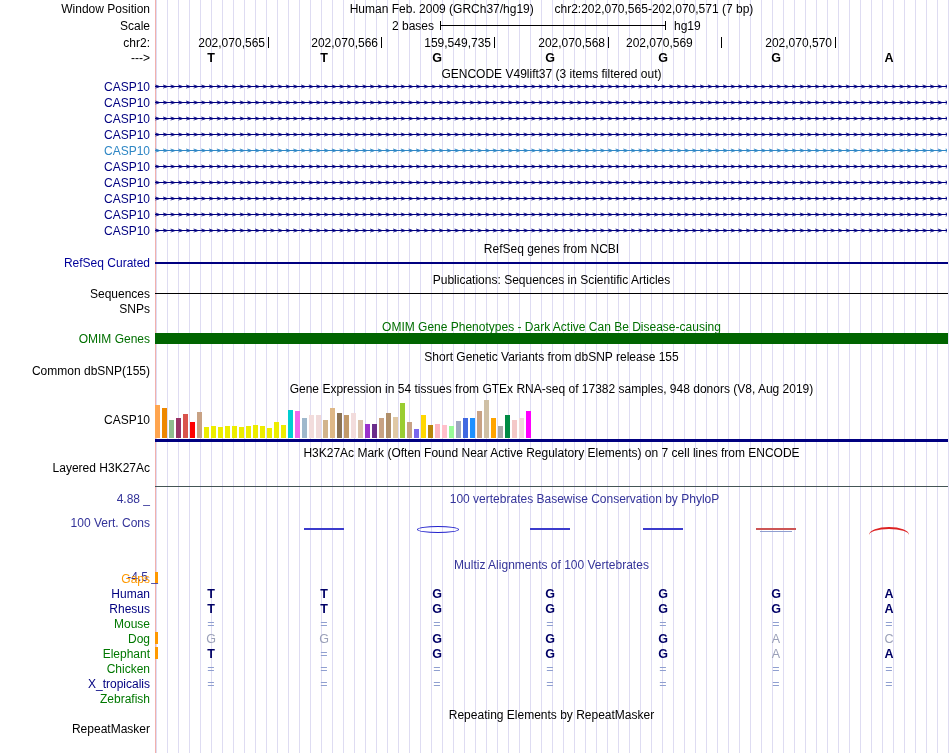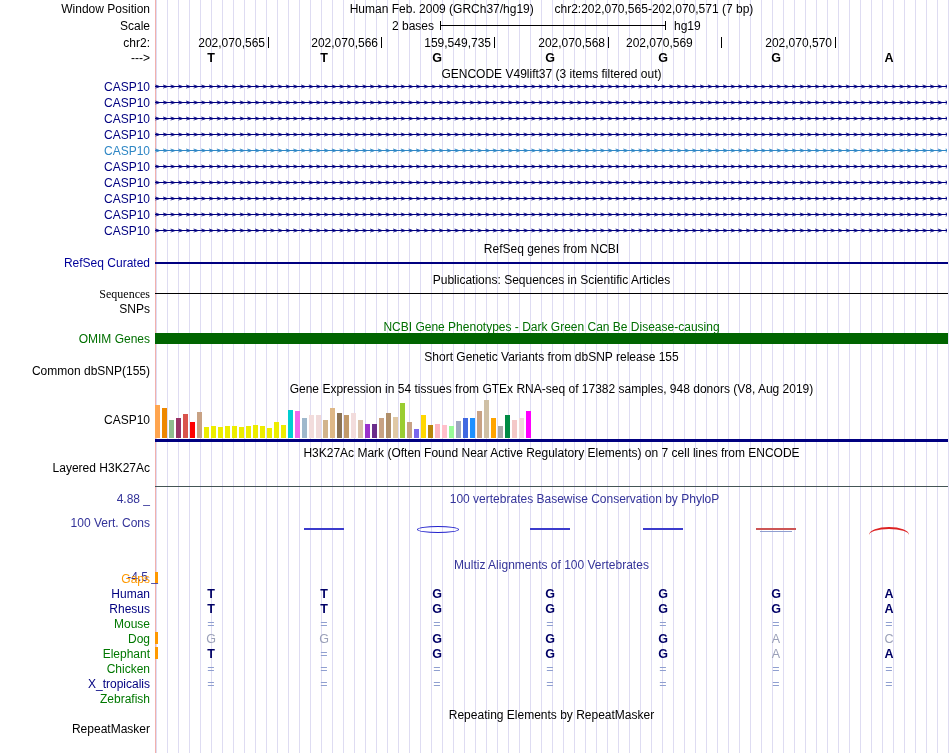--- a/index.html
+++ b/index.html
@@ -97,26 +97,26 @@
       <div class="abs gene-row" style="top: 210px; color: rgb(0, 0, 128); background: linear-gradient(transparent 4px, rgb(0, 0, 128) 4px, rgb(0, 0, 128) 5px, transparent 5px);">&gt;&gt;&gt;&gt;&gt;&gt;&gt;&gt;&gt;&gt;&gt;&gt;&gt;&gt;&gt;&gt;&gt;&gt;&gt;&gt;&gt;&gt;&gt;&gt;&gt;&gt;&gt;&gt;&gt;&gt;&gt;&gt;&gt;&gt;&gt;&gt;&gt;&gt;&gt;&gt;&gt;&gt;&gt;&gt;&gt;&gt;&gt;&gt;&gt;&gt;&gt;&gt;&gt;&gt;&gt;&gt;&gt;&gt;&gt;&gt;&gt;&gt;&gt;&gt;&gt;&gt;&gt;&gt;&gt;&gt;&gt;&gt;&gt;&gt;&gt;&gt;&gt;&gt;&gt;&gt;&gt;&gt;&gt;&gt;&gt;&gt;&gt;&gt;&gt;&gt;&gt;&gt;&gt;&gt;&gt;&gt;&gt;&gt;&gt;&gt;&gt;&gt;&gt;&gt;&gt;&gt;&gt;&gt;&gt;&gt;</div>
       <div class="abs gut" style="top: 224px; color: rgb(0, 0, 128);">CASP10</div>
       <div class="abs gene-row" style="top: 226px; color: rgb(0, 0, 128); background: linear-gradient(transparent 4px, rgb(0, 0, 128) 4px, rgb(0, 0, 128) 5px, transparent 5px);">&gt;&gt;&gt;&gt;&gt;&gt;&gt;&gt;&gt;&gt;&gt;&gt;&gt;&gt;&gt;&gt;&gt;&gt;&gt;&gt;&gt;&gt;&gt;&gt;&gt;&gt;&gt;&gt;&gt;&gt;&gt;&gt;&gt;&gt;&gt;&gt;&gt;&gt;&gt;&gt;&gt;&gt;&gt;&gt;&gt;&gt;&gt;&gt;&gt;&gt;&gt;&gt;&gt;&gt;&gt;&gt;&gt;&gt;&gt;&gt;&gt;&gt;&gt;&gt;&gt;&gt;&gt;&gt;&gt;&gt;&gt;&gt;&gt;&gt;&gt;&gt;&gt;&gt;&gt;&gt;&gt;&gt;&gt;&gt;&gt;&gt;&gt;&gt;&gt;&gt;&gt;&gt;&gt;&gt;&gt;&gt;&gt;&gt;&gt;&gt;&gt;&gt;&gt;&gt;&gt;&gt;&gt;&gt;&gt;&gt;</div>
     </div>
 
   <div class="abs ttl" style="top:242px;">RefSeq genes from NCBI</div>
   <span class="abs gut blue-lbl" style="top:256px;">RefSeq Curated</span>
   <div class="abs hline" style="top:262px;height:2px;background:#000080;"></div>
 
   <div class="abs ttl" style="top:273px;">Publications: Sequences in Scientific Articles</div>
-  <span class="abs gut" style="top:287px;font-family:Liberation Serif, serif;">Sequences</span>
+  <span class="abs gut" style="top:287px;">Sequences</span>
   <div class="abs hline" style="top:293px;height:1px;background:#000;"></div>
 
   <span class="abs gut" style="top:302px;">SNPs</span>
 
-  <div class="abs ttl green-ttl" style="top:320px;">NCBI Gene Phenotypes - Dark Green Can Be Disease-causing</div>
+  <div class="abs ttl green-ttl" style="top:320px;">OMIM Gene Phenotypes - Dark Active Can Be Disease-causing</div>
   <span class="abs gut green-ttl" style="top:332px;">OMIM Genes</span>
   <div class="abs hline" style="top:333px;height:11px;background:#006400;"></div>
 
   <div class="abs ttl" style="top:350px;">Short Genetic Variants from dbSNP release 155</div>
   <span class="abs gut" style="top:364px;">Common dbSNP(155)</span>
 
   <div class="abs ttl" style="top:382px;">Gene Expression in 54 tissues from GTEx RNA-seq of 17382 samples, 948 donors (V8, Aug 2019)</div>
   <span class="abs gut" style="top:413px;">CASP10</span>
   <div id="gtex-bars" class="abs">
       <div class="bar" style="height: 33px; background: rgb(255, 165, 79);"></div>

